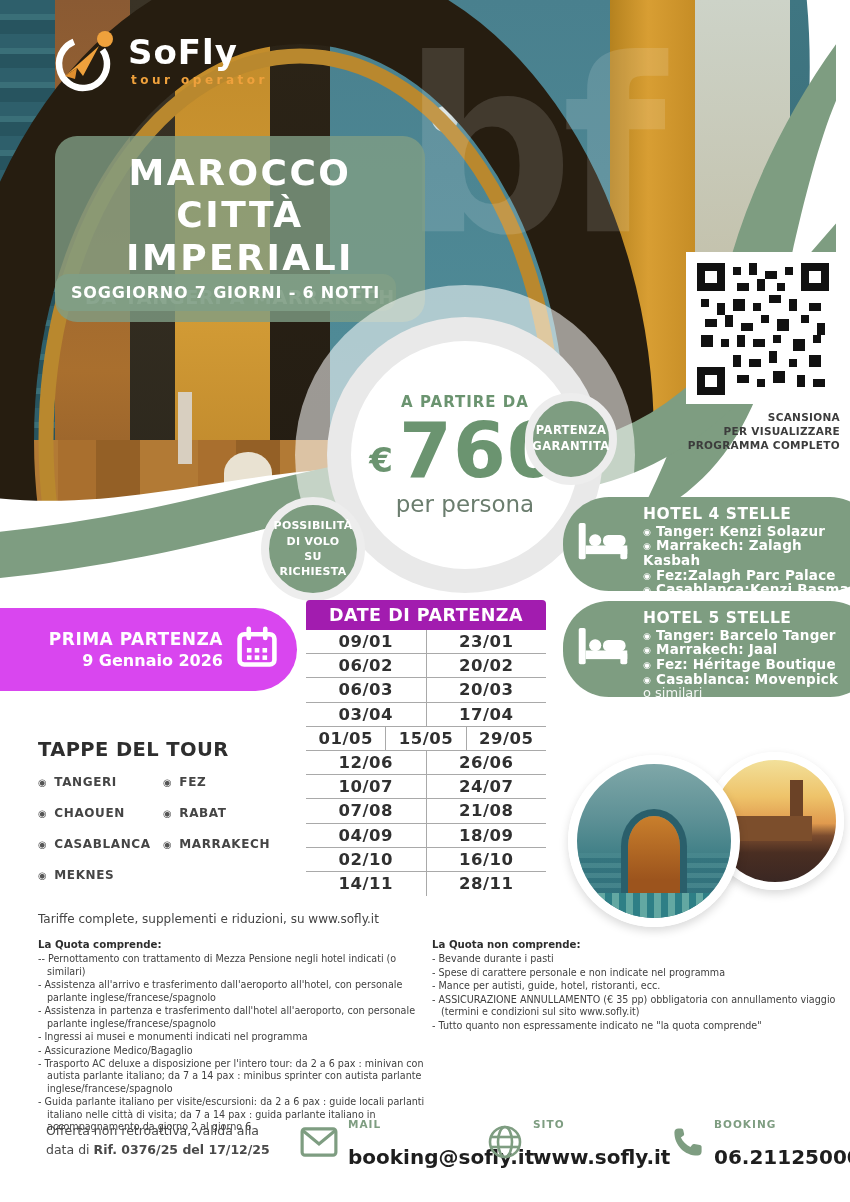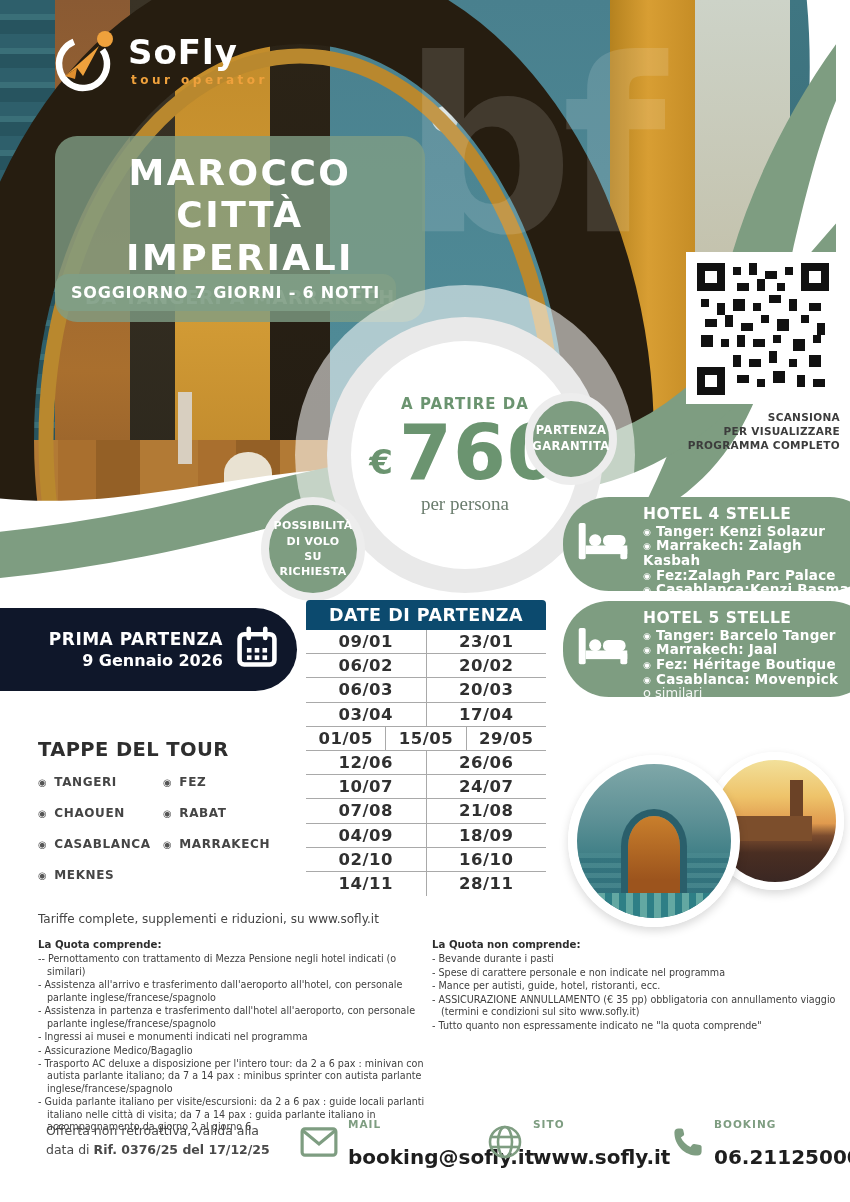--- a/index.html
+++ b/index.html
@@ -32,21 +32,21 @@
   
   .ring2 { position:absolute; left:295px; top:285px; width:340px; height:340px; border-radius:50%;
            background:rgba(255,255,255,0.55); }
   .ring1 { position:absolute; left:327px; top:317px; width:276px; height:276px; border-radius:50%; background:#e9e9e9; }
   .price-circle { position:absolute; left:351px; top:341px; width:228px; height:228px; border-radius:50%;
                   background:#fff; display:flex; flex-direction:column; align-items:center; justify-content:center; }
   .price-prefix { font-size:15px; font-weight:bold; letter-spacing:1px; color:#6b9470; }
   .price-row { display:flex; align-items:center; margin-top:2px; color:#6b9470; }
   .price-cur { font-size:34px; font-weight:bold; margin-right:6px; margin-top:18px; }
   .price-amt { font-size:76px; font-weight:bold; letter-spacing:1px; line-height:1; }
-  .price-suffix { font-size:19px; color:#6b7d6e; margin-top:2px;font-family:Liberation Serif, serif; }
+  .price-suffix { font-size:23px; color:#6b7d6e; margin-top:2px; }
 
   .circle-badge { position:absolute; border-radius:50%; background:#7e9d81; border:8px solid #ededed;
                   display:flex; flex-direction:column; align-items:center; justify-content:center;
                   color:#fff; font-weight:bold; text-align:center; }
   .badge-garantita { left:525px; top:393px; width:92px; height:92px; font-size:11.5px; letter-spacing:.4px; line-height:1.35; }
   .badge-volo { left:261px; top:497px; width:104px; height:104px; font-size:11px; letter-spacing:.3px; line-height:1.4; }
 
   
   .logo { position:absolute; left:50px; top:28px; display:flex; align-items:center; gap:12px; }
   .logo-text-main { font-size:34px; font-weight:bold; color:#fff; letter-spacing:1px; line-height:1; }
@@ -72,30 +72,30 @@
   .hotel-badge.h4 { top:497px; height:94px; }
   .hotel-badge.h5 { top:601px; height:96px; }
   .hotel-badge h3 { font-size:15.5px; letter-spacing:.5px; line-height:1.15; }
   .hotel-badge ul { list-style:none; }
   .hotel-badge li { font-size:13.5px; font-weight:bold; line-height:1.07; letter-spacing:.2px; }
   .hotel-badge li::before { content:"◉"; font-size:9px; margin-right:5px; position:relative; top:-1px; }
   .hotel-note { font-size:13px; opacity:.92; line-height:1.1; }
   .bed-icon { position:absolute; left:14px; top:50%; transform:translateY(-50%); }
 
   
-  .first-dep { position:absolute; left:0; top:608px; width:297px; height:83px; background:#0f172a;
+  .first-dep { position:absolute; left:0; top:608px; width:297px; height:83px; background:#d946ef;
                border-radius:0 46px 46px 0; display:flex; align-items:center; justify-content:flex-end;
                gap:12px; padding-right:18px; color:#fff; }
   .first-dep-text { text-align:right; }
   .first-dep-label { font-size:17px; font-weight:bold; letter-spacing:.5px; }
   .first-dep-date { font-size:16px; font-weight:bold; margin-top:2px; }
 
   
   .dates { position:absolute; left:306px; top:600px; width:240px; }
-  .dates-header { height:30px; background:#0c4a6e; border-radius:4px 4px 0 0; display:flex; align-items:center;
+  .dates-header { height:30px; background:#a21caf; border-radius:4px 4px 0 0; display:flex; align-items:center;
                   justify-content:center; color:#fff; font-size:17.5px; font-weight:bold; letter-spacing:.5px; }
   .dates-row { display:flex; height:24.2px; border-bottom:1.5px solid #a9a9a9; }
   .dates-row:last-child { border-bottom:none; }
   .dates-row .cell { flex:1; display:flex; align-items:center; justify-content:center;
                      font-size:16.5px; font-weight:bold; color:#303030; letter-spacing:.5px;
                      border-left:1.5px solid #a9a9a9; }
   .dates-row .cell:first-child { border-left:none; }
 
   
   .tappe { position:absolute; left:38px; top:738px; width:250px; }

